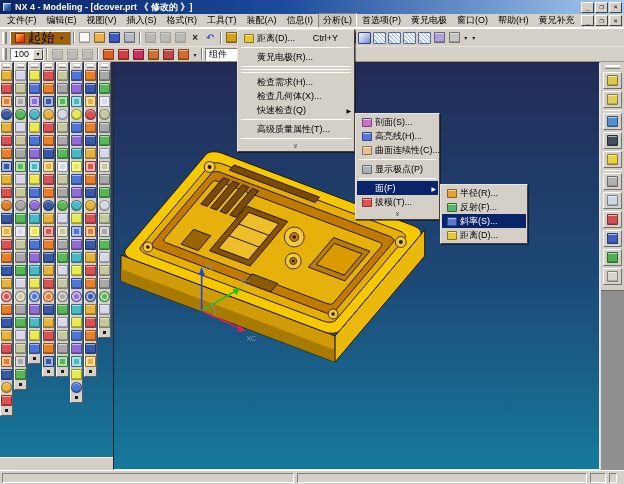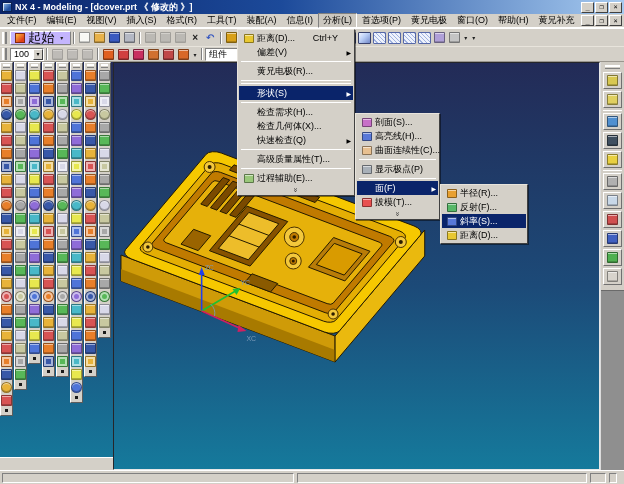--- a/index.html
+++ b/index.html
@@ -22,21 +22,21 @@
 
 .tbrow{position:absolute;left:0;right:0;background:#d4d0c8;display:flex;align-items:center}
 #tb1{top:28px;height:18px;border-top:1px solid #fff}
 #tb2{top:46px;height:16px;border-top:1px solid #e8e4dc;border-bottom:1px solid #9a968e}
 .handle{flex:none;width:5px;height:12px;border-left:2px solid #fff;border-right:2px solid #808080;margin:0 3px 0 2px}
 .vsep{flex:none;width:2px;height:12px;border-left:1px solid #808080;border-right:1px solid #fff;margin:0 2px}
 .tbi{flex:none;width:15px;height:15px;display:flex;align-items:center;justify-content:center}
 .tbi.dis{opacity:.42;filter:grayscale(.8)}
 .cicon{display:block;width:11px;height:11px;border-radius:1px;border:1px solid rgba(0,0,0,.4);box-shadow:inset 0 1px 0 rgba(255,255,255,.55),inset 0 -1px 0 rgba(0,0,0,.2)}
 .tbg{font-size:10px;line-height:11px;font-weight:bold}
-.startbtn{flex:none;display:flex;align-items:center;gap:3px;height:14px;padding:0 4px;background:#c4b5fd;border:1px solid;border-color:#fff #808080 #808080 #fff}
+.startbtn{flex:none;display:flex;align-items:center;gap:3px;height:14px;padding:0 4px;background:#a16207;border:1px solid;border-color:#fff #808080 #808080 #fff}
 .sic{width:10px;height:10px;background:linear-gradient(135deg,#ffc040,#e04018 75%);border:1px solid #802810}
 .dd{flex:none;width:8px;text-align:center;font-size:6px;color:#202020}
 .combo{flex:none;display:flex;align-items:center;height:13px;background:#fff;border:1px solid;border-color:#808080 #fff #fff #808080}
 .cval{flex:1;padding:0 3px;white-space:nowrap;overflow:hidden}
 .cbtn{flex:none;width:10px;height:11px;background:#d4d0c8;border:1px solid;border-color:#fff #404040 #404040 #fff;font-size:6px;text-align:center;line-height:9px}
 .tbtext{flex:none;padding:0 4px;white-space:nowrap}
 .cube{flex:none;width:13px;height:12px;margin:0 1px;border-radius:1px;background:linear-gradient(135deg,#eef3ff 0%,#b9cdf5 45%,#7288c8 100%);border:1px solid #39426e}
 .cube.wire{background:repeating-linear-gradient(45deg,#eef2fc 0 2px,#9fb2e0 2px 3px);border:1px solid #5668a8}
 
 
@@ -555,38 +555,28 @@
 
   <div id="menu-analysis" class="menu">
       <div class="mi">
         <span class="ic">
           <i style="background: rgb(232, 200, 50);"></i>
         </span>
         <span class="lbl">距离(D)...</span>
         <span class="acc">Ctrl+Y</span>
         <span class="arr"></span>
       </div>
-      <div class="mi">
-        <span class="ic"></span>
-        <span class="lbl">偏差(V)</span>
-        <span class="arr">▶</span>
-      </div>
       <div class="msep"></div>
       <div class="mi">
         <span class="ic"></span>
         <span class="lbl">黄兄电极(R)...</span>
         <span class="arr"></span>
       </div>
       <div class="msep"></div>
       <div class="msep"></div>
-      <div class="mi hl">
-        <span class="ic"></span>
-        <span class="lbl">形状(S)</span>
-        <span class="arr">▶</span>
-      </div>
       <div class="msep"></div>
       <div class="mi">
         <span class="ic"></span>
         <span class="lbl">检查需求(H)...</span>
         <span class="arr"></span>
       </div>
       <div class="mi">
         <span class="ic"></span>
         <span class="lbl">检查几何体(X)...</span>
         <span class="arr"></span>
@@ -596,27 +586,20 @@
         <span class="lbl">快速检查(Q)</span>
         <span class="arr">▶</span>
       </div>
       <div class="msep"></div>
       <div class="mi">
         <span class="ic"></span>
         <span class="lbl">高级质量属性(T)...</span>
         <span class="arr"></span>
       </div>
       <div class="msep"></div>
-      <div class="mi">
-        <span class="ic">
-          <i style="background: rgb(154, 200, 122);"></i>
-        </span>
-        <span class="lbl">过程辅助(E)...</span>
-        <span class="arr"></span>
-      </div>
       <div class="mchev">
         <span>»</span>
       </div>
     </div>
   <div id="menu-shape" class="menu">
       <div class="mi">
         <span class="ic">
           <i style="background: rgb(200, 112, 200);"></i>
         </span>
         <span class="lbl">剖面(S)...</span>

